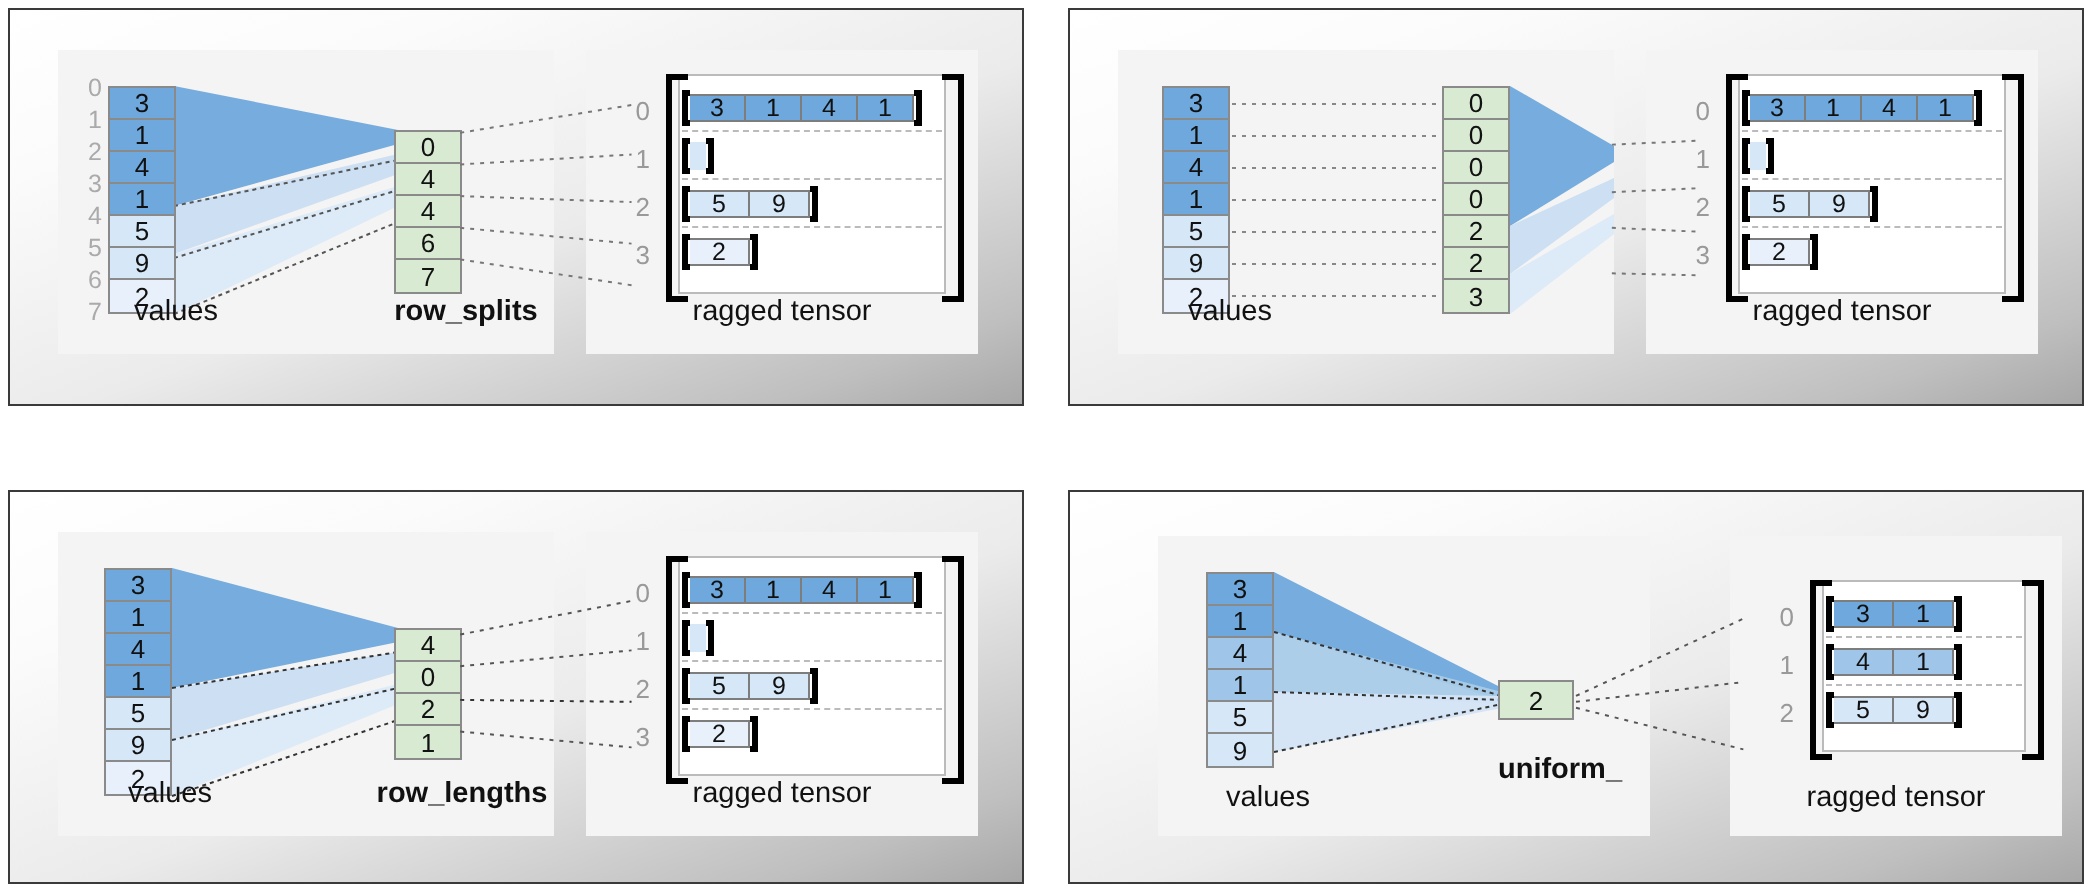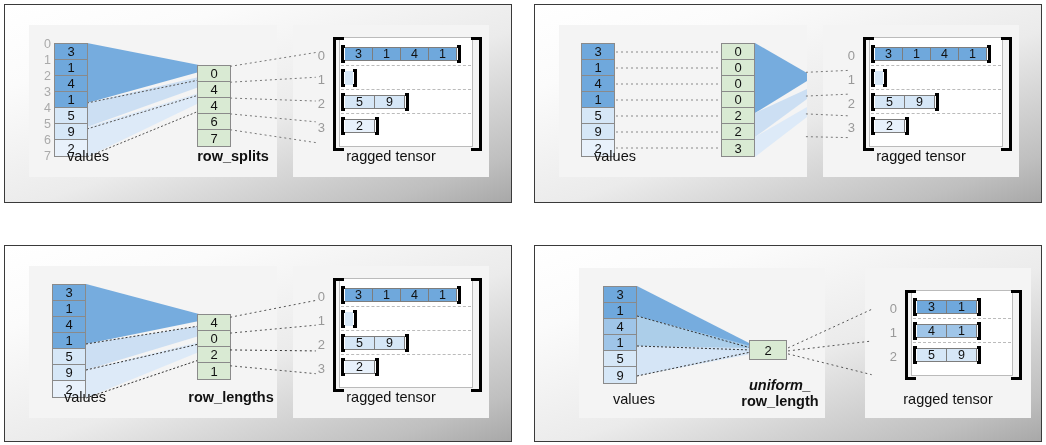--- a/index.html
+++ b/index.html
@@ -361,22 +361,21 @@
       <div class="col" style="left:24px;top:18px;width:34px;">
           <div class="cell c-dark" style="height: 16px;">3</div>
           <div class="cell c-dark" style="height: 16px;">1</div>
           <div class="cell c-mid" style="height: 16px;">4</div>
           <div class="cell c-mid" style="height: 16px;">1</div>
           <div class="cell c-light" style="height: 16px;">5</div>
           <div class="cell c-light" style="height: 16px;">9</div>
         </div>
       <div class="onebox" style="left:170px;top:72px;width:38px;height:20px;">2</div>
       <div class="caption" style="left:-68px;top:124px;">values</div>
-      <div class="caption bold" style="left:78px;top:110px;font-style:italic;">uniform_</div>
-      <div class="caption bold" style="left:78px;top:126px;">row_length</div>
+      <div class="caption bold" style="left:78px;top:110px;">uniform_</div>
     </div>
     <div class="card right">
       <div class="rag" style="left:0px;top:0px;width:166px;height:150px;">
           <div style="position: absolute; left: 46px; top: 22px; width: 100px; height: 84px; border: 1px solid rgb(187, 187, 187); background: rgb(255, 255, 255);"></div>
           <div style="position: absolute; left: 40px; top: 22px; width: 8px; height: 84px; border-top: 3px solid rgb(0, 0, 0); border-bottom: 3px solid rgb(0, 0, 0); border-left: 3px solid rgb(0, 0, 0);"></div>
           <div style="position: absolute; left: 146px; top: 22px; width: 8px; height: 84px; border-top: 3px solid rgb(0, 0, 0); border-bottom: 3px solid rgb(0, 0, 0); border-right: 3px solid rgb(0, 0, 0);"></div>
           <div class="rag-idx" style="left: 14px; top: 34px; width: 18px;">0</div>
           <div style="position: absolute; left: 48px; top: 50px; width: 98px; border-top: 1px dashed rgb(187, 187, 187);"></div>
           <div class="rag-row" style="left: 48px; top: 30px; height: 18px;">
             <div style="width: 4px; height: 18px; border-top: 3px solid rgb(0, 0, 0); border-bottom: 3px solid rgb(0, 0, 0); border-left: 3px solid rgb(0, 0, 0); box-sizing: border-box;"></div>

